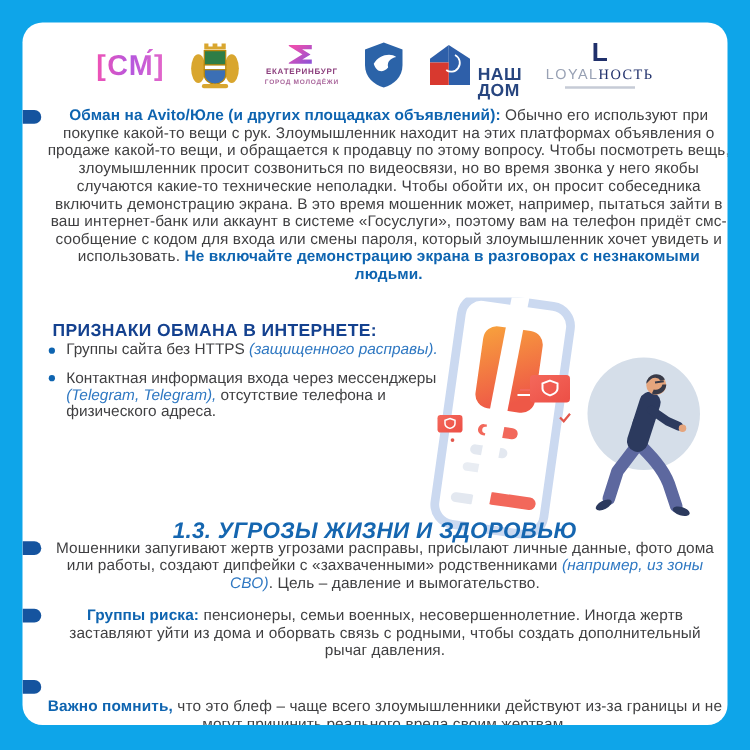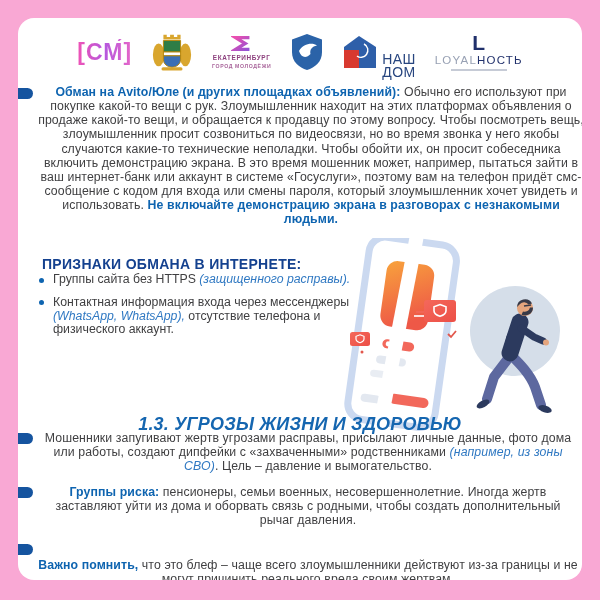--- a/index.html
+++ b/index.html
@@ -2,47 +2,47 @@
 <html lang="ru"><head>
 <meta charset="utf-8">
 <style>
   html,body{margin:0;padding:0;}
   body{
     width:600px;height:600px;
     background:#15549F;
     font-family:"Liberation Sans","DejaVu Sans",sans-serif;
     -webkit-font-smoothing:antialiased;
   }
-  .poster{position:relative;width:600px;height:600px;background:#f9a8d4;overflow:hidden;}
+  .poster{position:relative;width:600px;height:600px;background:#0ea5e9;overflow:hidden;}
   .card{
     position:absolute;left:18px;top:18px;width:564px;height:562px;
     background:#FFFFFF;border-radius:16px;overflow:hidden;
   }
   
   .logos{
     position:absolute;left:0;top:8px;width:564px;height:52px;
     display:flex;align-items:center;justify-content:center;gap:19px;
   }
   .logo{display:flex;align-items:center;gap:6px;flex:none;}
   .cm-text{
     font-size:23px;font-weight:bold;letter-spacing:1px;
     background:linear-gradient(90deg,#F053B5,#B557DE,#E667C8);
     -webkit-background-clip:text;background-clip:text;
     color:#C455C9;-webkit-text-fill-color:transparent;
   }
   .ekb{display:flex;flex-direction:column;align-items:center;gap:2px;}
   .ekb-t1{font-size:6.4px;font-weight:bold;letter-spacing:0.6px;color:#8C3F7D;}
   .ekb-t2{font-size:5.2px;font-weight:bold;letter-spacing:0.6px;color:#A9659B;}
   .nd{display:flex;align-items:center;gap:5px;}
-  .nd-txt{font-size:14px;font-weight:normal;line-height:13px;color:#27457F;letter-spacing:0.4px;margin-top:28px;}
+  .nd-txt{font-size:14px;font-weight:bold;line-height:13px;color:#27457F;letter-spacing:0.4px;margin-top:28px;}
   .loyal{display:flex;flex-direction:column;align-items:center;gap:1px;}
   .loyal-l{font-size:21px;font-weight:bold;color:#20306B;line-height:20px;}
   .loyal-row{font-size:11.5px;letter-spacing:1.2px;}
   .loyal-gray{color:#98A1B4;}
-  .loyal-navy{color:#20306B;}
+  .loyal-navy{color:#20306B;font-family:Liberation Serif, serif;}
   .loyal-sub{width:56px;height:2px;background:#C6CBD6;margin-top:2px;}
   
   .txt{position:absolute;color:#3F3F41;font-size:12.3px;line-height:14.15px;letter-spacing:0.1px;text-align:center;}
   .intro{left:19px;top:67px;width:548px;}
   .lead{color:#0E64B0;font-weight:bold;}
   .warn{color:#0E64B0;font-weight:bold;}
   .signs-title{
     position:absolute;left:24px;top:238px;
     font-size:14px;font-weight:bold;color:#14418F;letter-spacing:0.3px;
   }
@@ -144,21 +144,21 @@
 
     <div class="signs-title">ПРИЗНАКИ ОБМАНА В ИНТЕРНЕТЕ:</div>
 
     <div class="bullets">
       <div class="bullet">
         <span class="dot"></span>
         <span class="b-body"><span>Группы сайта без HTTPS </span><span class="b-em">(защищенного расправы).</span><span></span></span>
       </div>
       <div class="bullet">
         <span class="dot"></span>
-        <span class="b-body"><span>Контактная информация входа через мессенджеры </span><span class="b-em">(WhatsApp, WhatsApp), </span><span>отсутствие телефона и физического аккаунт.</span></span>
+        <span class="b-body"><span>Контактная информация входа через мессенджеры </span><span class="b-em">(Telegram, Telegram), </span><span>отсутствие телефона и физического адреса.</span></span>
       </div>
     </div>
 
     <div class="illus">
       <svg width="244" height="215" viewBox="0 0 244 215">
         <defs>
           <linearGradient id="og" x1="0" y1="0" x2="0.35" y2="1">
             <stop offset="0" stop-color="#F8A33C"></stop>
             <stop offset="1" stop-color="#EE5847"></stop>
           </linearGradient>

